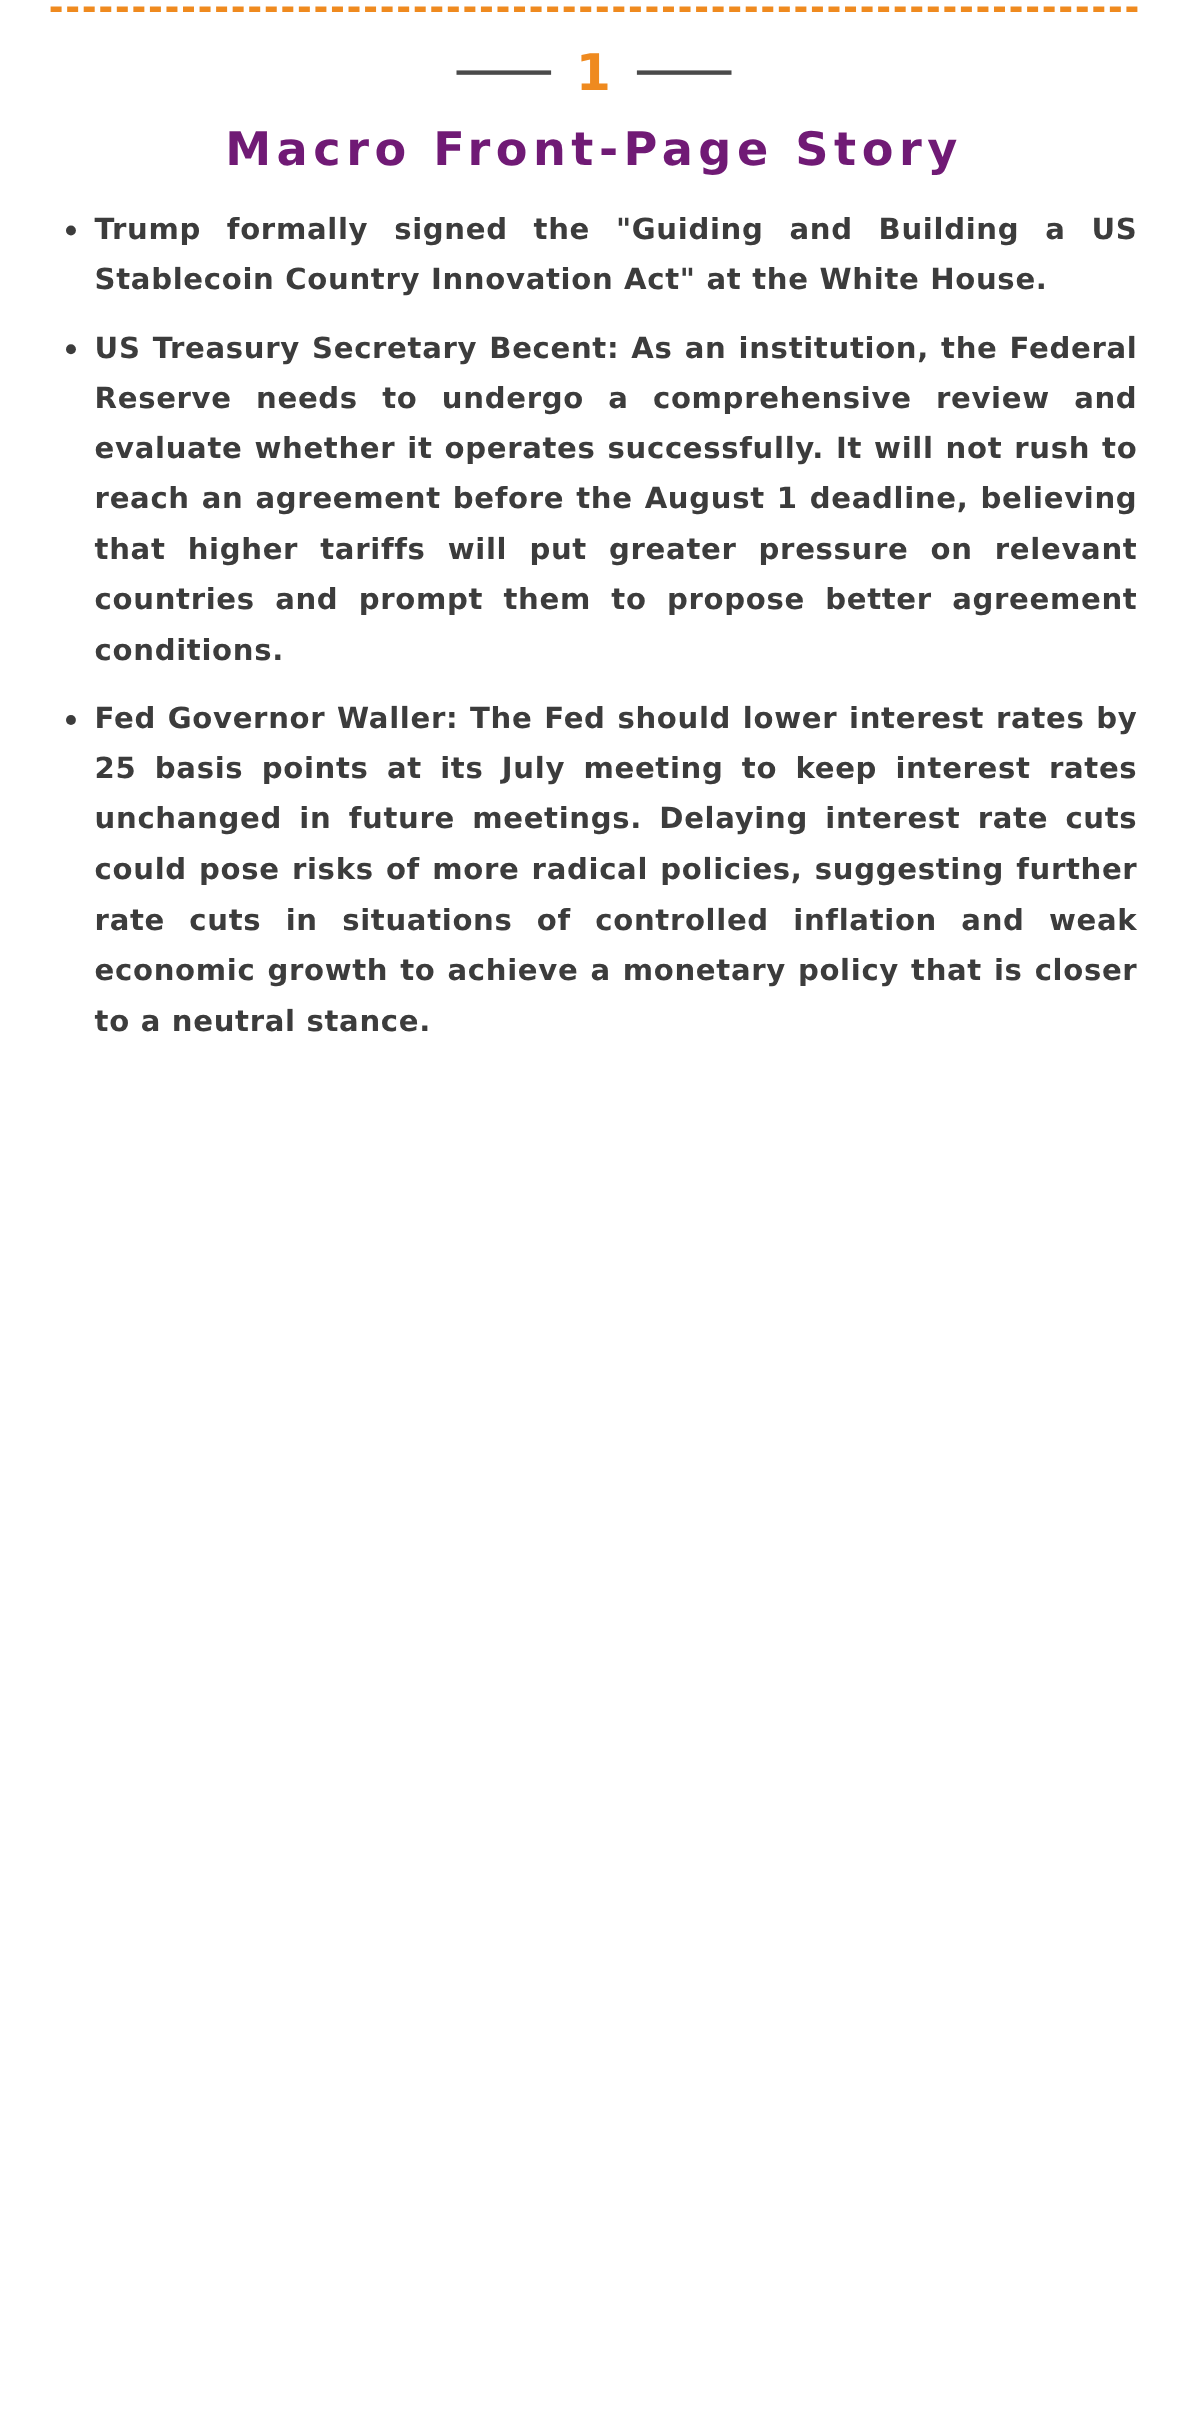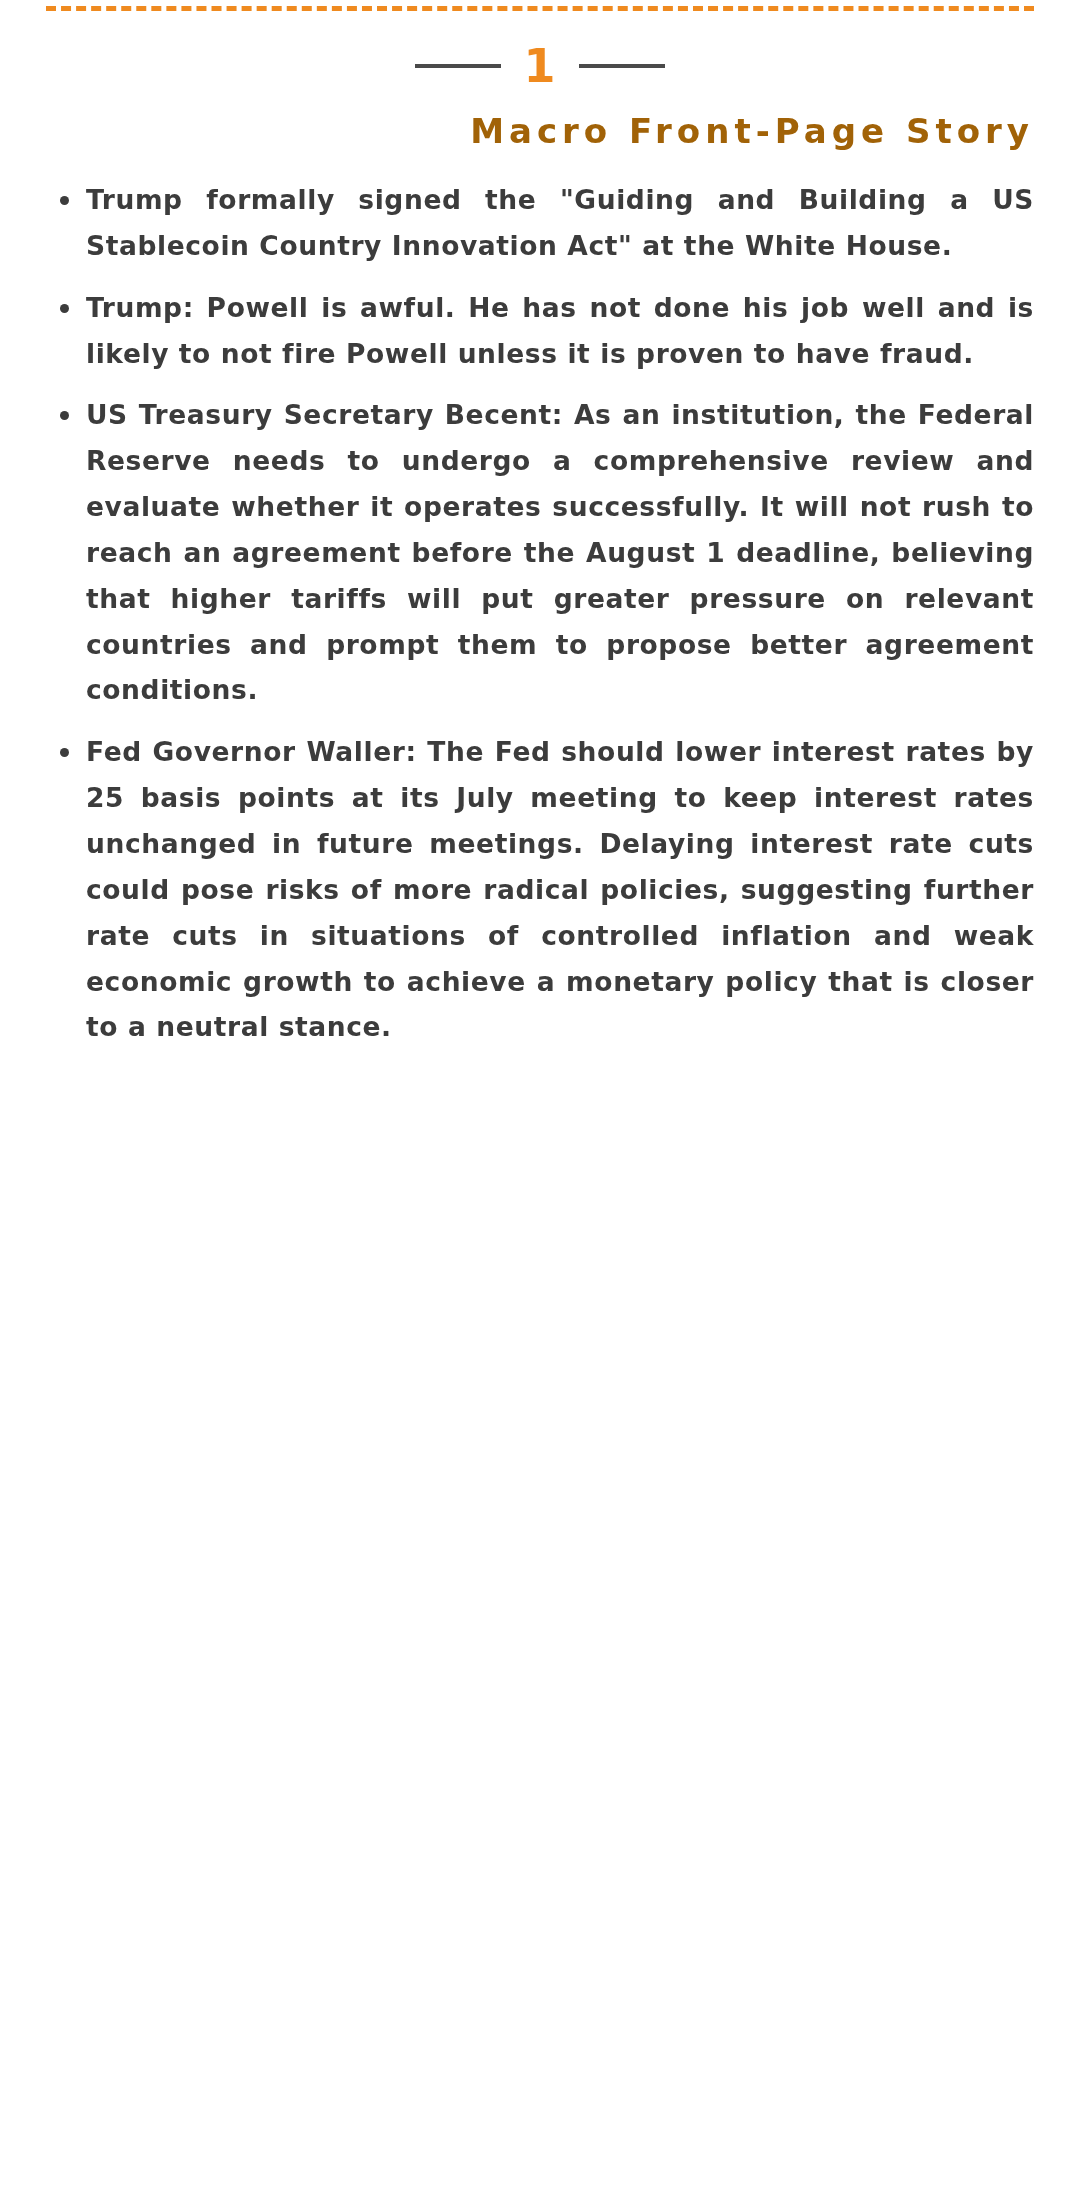--- a/index.html
+++ b/index.html
@@ -40,24 +40,24 @@
     background: #4a4a4a;
   }
   .section-number {
     font-size: 46px;
     font-weight: bold;
     color: #ef8a1f;
     line-height: 1;
     letter-spacing: 1px;
   }
   .section-title {
-    text-align: right;
-    font-size: 34px;
+    text-align: center;
+    font-size: 42px;
     font-weight: bold;
-    color: #a16207;
+    color: #701a75;
     letter-spacing: 5px;
     margin-top: 22px;
     margin-bottom: 26px;
   }
   ul.bullets {
     list-style: none;
     margin: 0;
     padding: 0;
   }
   ul.bullets > li {
@@ -96,18 +96,17 @@
   <div class="section-number-row">
     <span class="rule"></span>
     <span class="section-number">1</span>
     <span class="rule"></span>
   </div>
 
   <div class="section-title">Macro Front-Page Story</div>
 
   <ul class="bullets">
     <li>Trump formally signed the "Guiding and Building a US Stablecoin Country Innovation Act" at the White House.</li>
-    <li>Trump: Powell is awful. He has not done his job well and is likely to not fire Powell unless it is proven to have fraud.</li>
     <li>US Treasury Secretary Becent: As an institution, the Federal Reserve needs to undergo a comprehensive review and evaluate whether it operates successfully. It will not rush to reach an agreement before the August 1 deadline, believing that higher tariffs will put greater pressure on relevant countries and prompt them to propose better agreement conditions.</li>
     <li>Fed Governor Waller: The Fed should lower interest rates by 25 basis points at its July meeting to keep interest rates unchanged in future meetings. Delaying interest rate cuts could pose risks of more radical policies, suggesting further rate cuts in situations of controlled inflation and weak economic growth to achieve a monetary policy that is closer to a neutral stance.</li>
   </ul>
 
 </div>
 
 </body></html>

